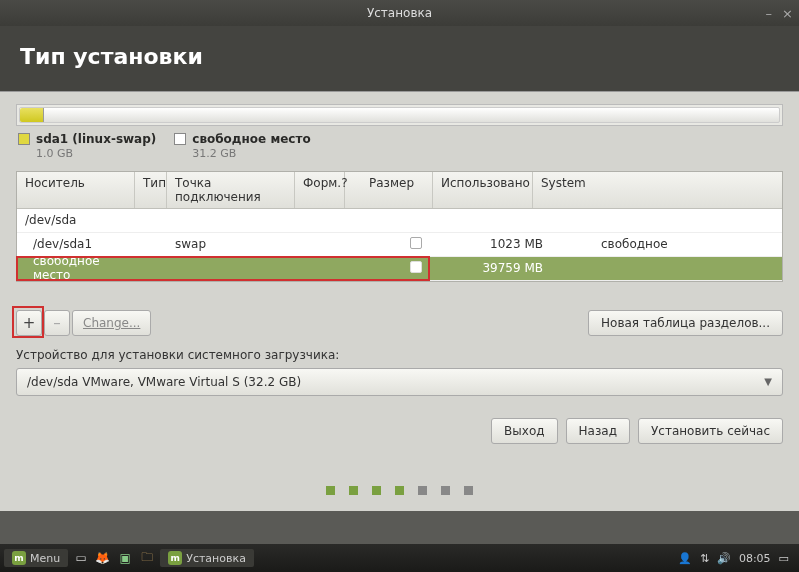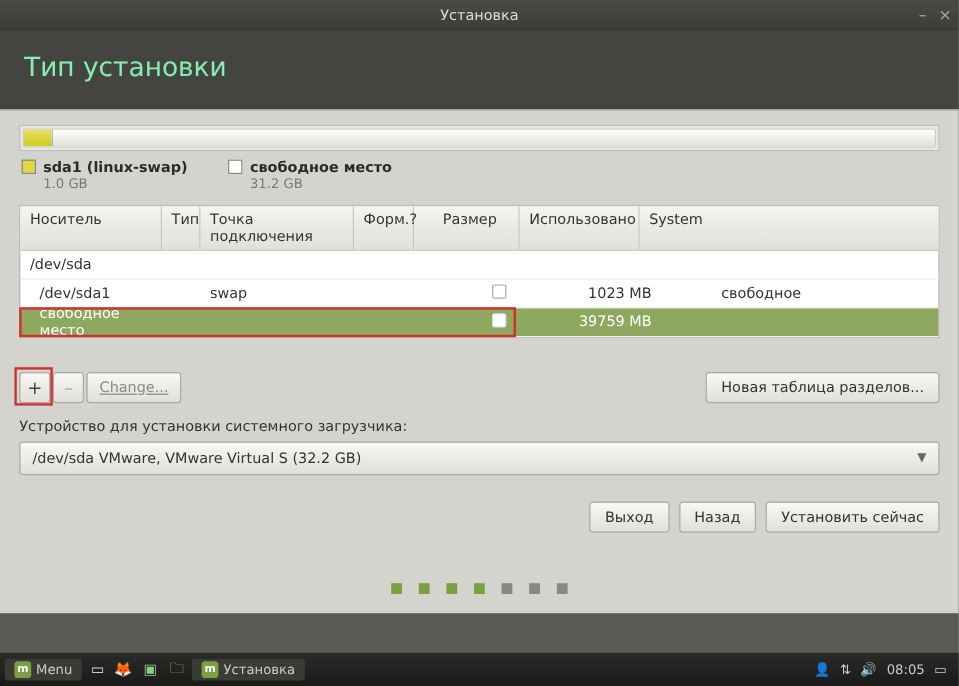--- a/index.html
+++ b/index.html
@@ -4,29 +4,29 @@
 <style>
 * { box-sizing: border-box; margin: 0; padding: 0; }
 body { font-family: "DejaVu Sans", sans-serif; font-size: 13px; background: #5a5a56; width: 799px; height: 572px; overflow: hidden; position: relative; }
 
 .titlebar { height: 26px; background: linear-gradient(#4a4a46, #3c3c38); display: flex; align-items: center; justify-content: center; position: relative; color: #ddd; }
 .titlebar .title { font-size: 12px; }
 .titlebar .wincontrols { position: absolute; right: 6px; display: flex; gap: 10px; color: #aaa; font-size: 13px; }
 .titlebar .wincontrols span { cursor: pointer; }
 
 .header { background: #444440; padding: 18px 20px 22px 20px; color: #f0f0ee; }
-.header h1 { font-weight: normal; font-size: 22px; color: #86efac; }
+.header h1 { font-weight: bold; font-size: 22px; color: #ffffff; }
 
 .content { background: #d4d4cf; padding: 12px 16px 16px 16px; margin: 0; border-top: 1px solid #999; }
 
 .diskbar-wrap { border: 1px solid #bbb; padding: 2px; background: #e8e8e3; margin-bottom: 4px; }
 .diskbar { height: 16px; background: linear-gradient(#fff, #e0e0dc); display: flex; border: 1px solid #ccc; border-radius: 2px; position: relative; }
 .diskbar .seg1 { width: 3.2%; background: linear-gradient(#e8e060, #d0c820); border-right: 1px solid #999; border-radius: 2px 0 0 2px; }
 
-.legend { display: flex; gap: 34px; margin: 6px 0 10px 2px; }
+.legend { display: flex; gap: 18px; margin: 6px 0 10px 2px; }
 .legend-item { display: flex; align-items: flex-start; gap: 6px; }
 .legend-sw { width: 12px; height: 12px; border: 1px solid #888; margin-top: 1px; }
 .legend-sw.yellow { background: #e0d840; }
 .legend-sw.white { background: #fff; }
 .legend-txt { line-height: 1.2; }
 .legend-txt .lname { font-weight: bold; color: #2a2a28; font-size: 12px; }
 .legend-txt .lsize { color: #777; font-size: 11px; margin-top: 1px; }
 
 .table { border: 1px solid #b0b0aa; background: #fff; }
 .table-head { display: flex; background: linear-gradient(#f4f4f0, #e0e0da); border-bottom: 1px solid #c0c0ba; }

